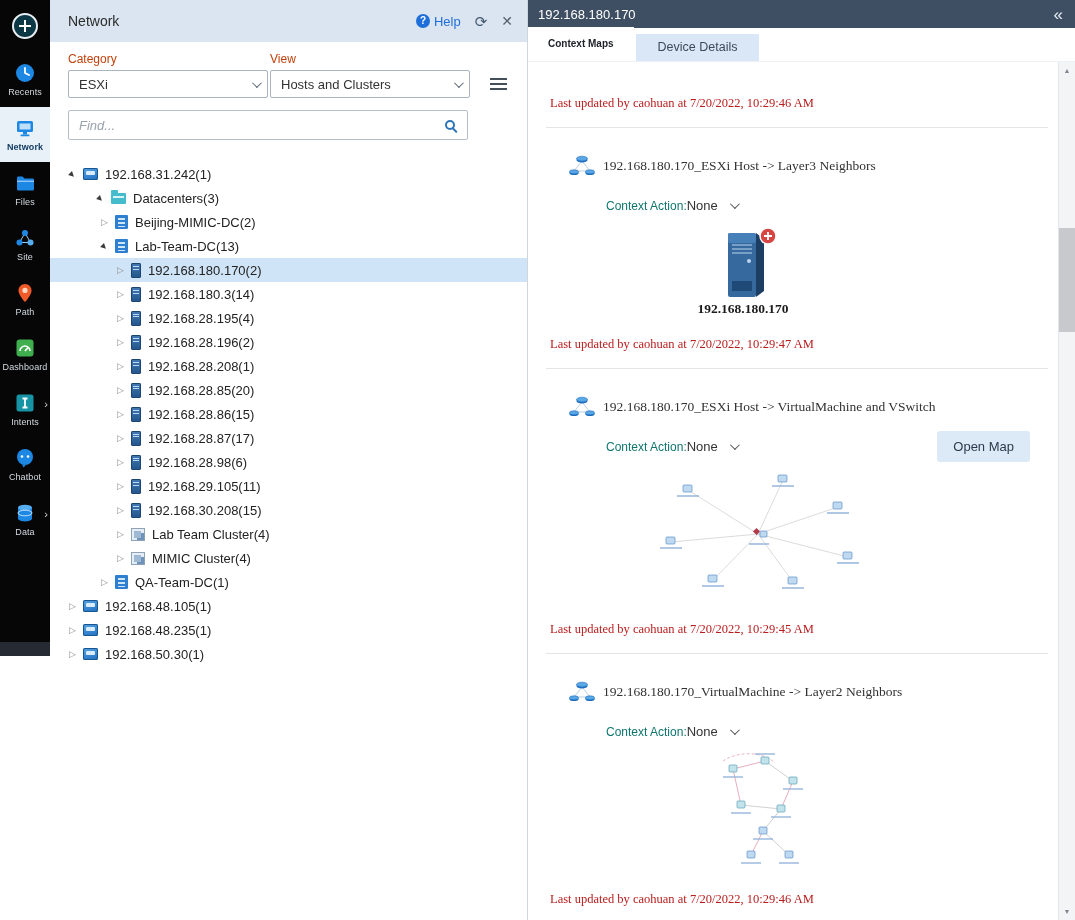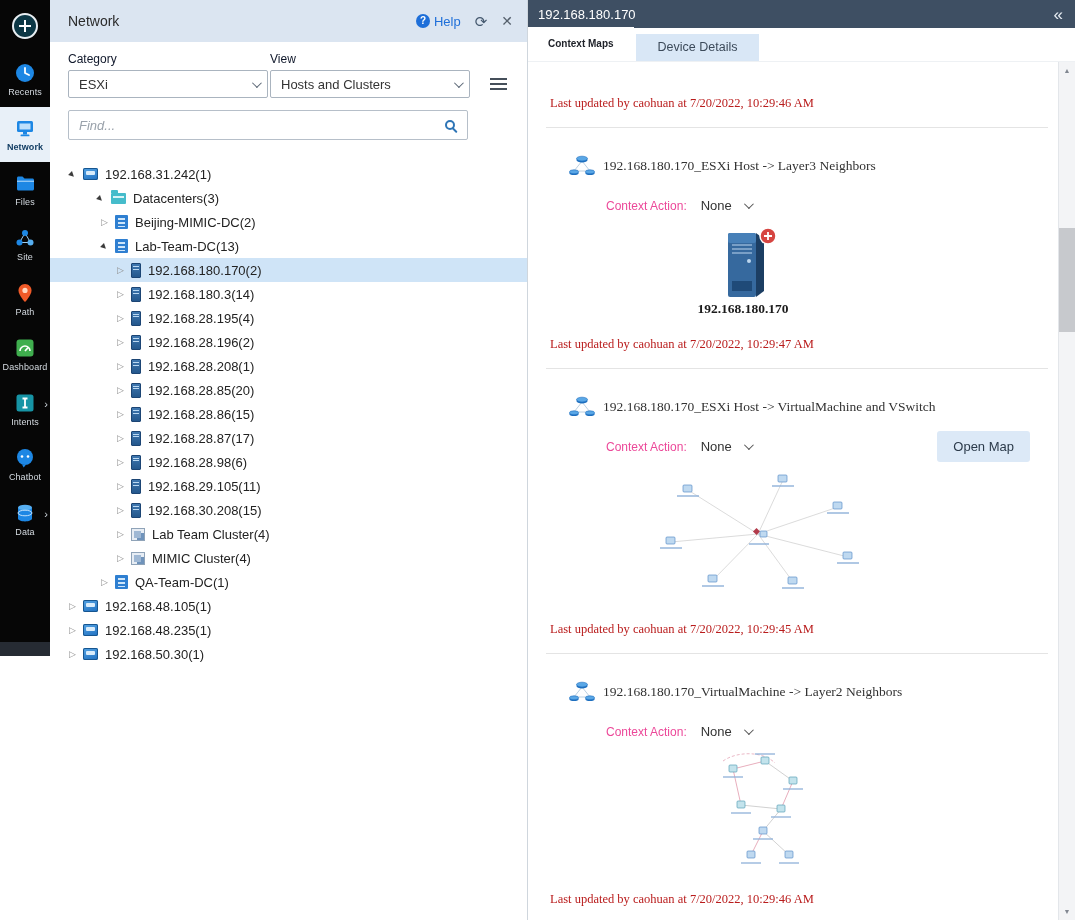--- a/index.html
+++ b/index.html
@@ -21,21 +21,21 @@
   .net-panel { position:absolute; left:50px; top:0; width:477px; height:920px; background:#fff; }
   .net-header { height:42px; background:#dbe5f1; display:flex; align-items:center; padding:0 14px 0 18px; }
   .net-title { font-size:14px; color:#2b2b2b; flex:1; }
   .help-link { display:flex; align-items:center; color:#1e6fd9; font-size:13px; cursor:pointer; }
   .help-q { width:14px; height:14px; border-radius:50%; background:#1e6fd9; color:#fff; font-size:10px;
             line-height:14px; text-align:center; margin-right:4px; font-weight:bold; }
   .hdr-ico { margin-left:14px; color:#44586e; font-size:15px; cursor:pointer; line-height:1; }
   .hdr-ico.close { font-size:14px; color:#55606c; }
 
   .controls { padding:10px 0 0 18px; position:relative; }
-  .ctl-labels { display:flex; font-size:12px; color:#0f172a; margin-bottom:4px; }
+  .ctl-labels { display:flex; font-size:12px; color:#c2410c; margin-bottom:4px; }
   .ctl-labels .lb1 { width:202px; }
   .selects { display:flex; align-items:center; }
   .select { width:200px; height:28px; border:1px solid #aab4bf; border-radius:2px; background:#fff;
             display:flex; align-items:center; padding:0 8px 0 10px; font-size:13px; color:#333;
             margin-right:2px; cursor:pointer; }
   .select .sel-txt { flex:1; white-space:nowrap; overflow:hidden; }
   .chev-down { width:7px; height:7px; border-right:1.4px solid #5a6675; border-bottom:1.4px solid #5a6675;
                transform:rotate(45deg) translateY(-2px); flex:none; }
   .burger { width:17px; height:2px; background:#454f5a; box-shadow:0 -5px 0 #454f5a, 0 5px 0 #454f5a;
             margin-left:18px; cursor:pointer; }
@@ -94,21 +94,21 @@
                   color:#3c4a5a; cursor:pointer; margin-left:2px; }
 
   .det-content { position:absolute; top:62px; left:0; right:17px; bottom:0; overflow:hidden; background:#fff; }
   .note { font-family:"Liberation Serif", serif; font-size:12.5px; color:#b91c1c; margin-left:22px; }
   .top-note { margin-top:34px; }
   .divider { border-top:1px solid #e4e4e4; margin:16px 10px 0 18px; }
   .card { margin-top:26px; position:relative; }
   .card-head { display:flex; align-items:center; margin-left:41px; }
   .card-title { font-family:"Liberation Serif", serif; font-size:13.5px; color:#323232; margin-left:8px; }
   .ctx-row { display:flex; align-items:center; margin:20px 0 0 78px; }
-  .ctx-label { font-size:12px; color:#ec4899; margin-right:14px; }
+  .ctx-label { font-size:12px; color:#0f766e; }
   .ctx-value { font-size:13px; color:#333; cursor:pointer; }
   .ctx-chev { width:7px; height:7px; border-right:1.4px solid #555; border-bottom:1.4px solid #555;
               transform:rotate(45deg) translateY(-2px); margin-left:12px; cursor:pointer; }
   .open-map-btn { position:absolute; right:28px; top:36px; background:#dce9f7; border:none;
                   border-radius:3px; padding:8px 16px; font-size:13px; color:#2b3a4a; cursor:pointer;
                   font-family:"Liberation Sans",sans-serif; }
   .server-wrap { margin:12px 0 0 150px; width:130px; text-align:center; cursor:pointer; }
   .dev-label { font-family:"Liberation Serif", serif; font-weight:bold; font-size:13.5px;
                color:#1c1c1c; margin-top:4px; }
   .thumb { display:block; cursor:pointer; }

